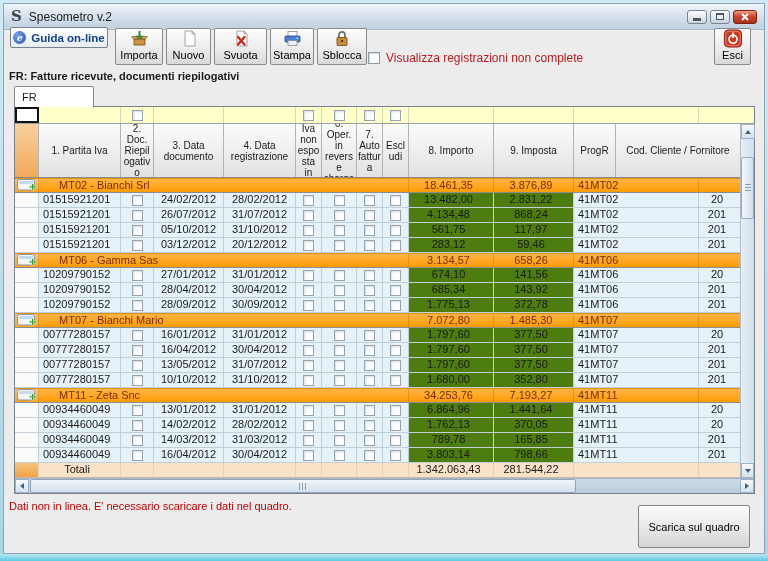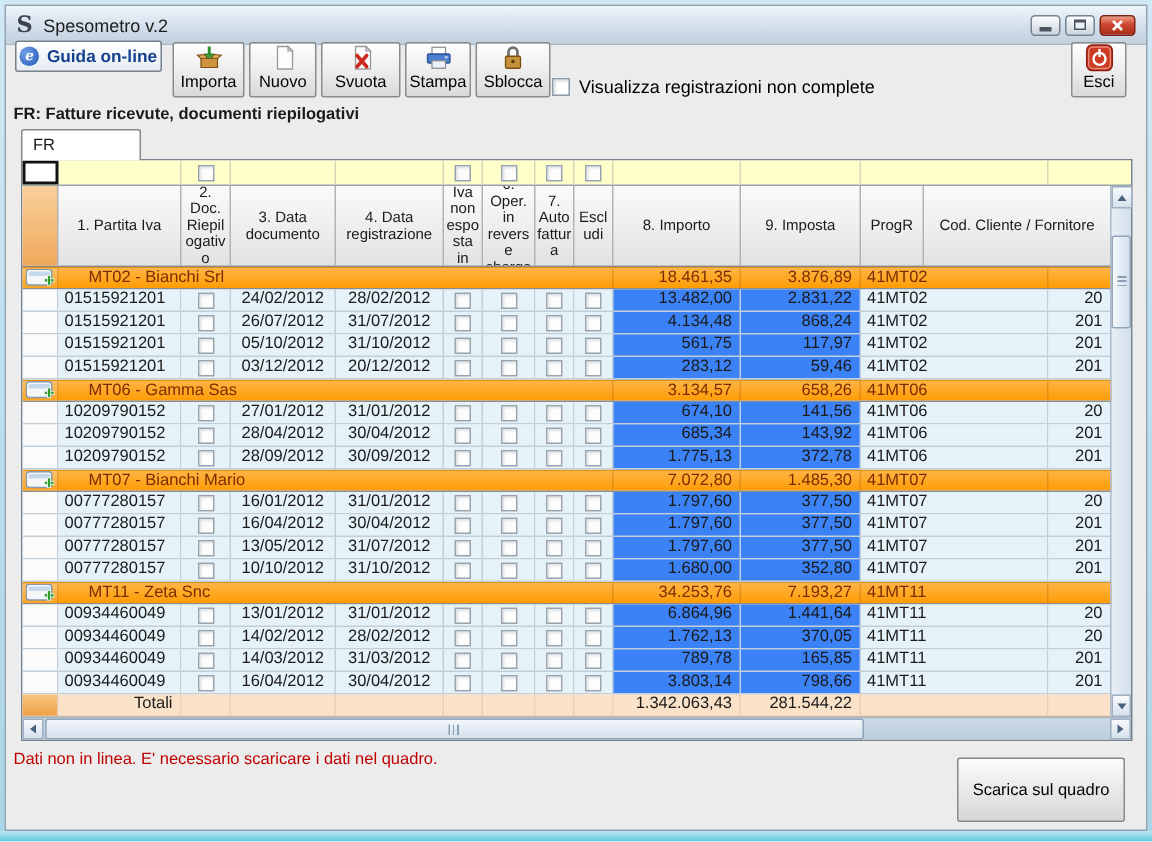--- a/index.html
+++ b/index.html
@@ -22,44 +22,44 @@
   .gicon-e{width:13px;height:13px;border-radius:50%;background:radial-gradient(circle at 4px 4px,#6fa0e8,#2257b8);color:#fff;font-size:9px;font-style:italic;display:flex;align-items:center;justify-content:center;font-family:"DejaVu Serif",serif}
   .tbtn{position:absolute;top:24px;height:37px;display:flex;flex-direction:column;align-items:center;justify-content:center;padding-bottom:3px;background:linear-gradient(#fefefe,#ececec 55%,#d9d9d9);border:1px solid #8b8b8b;border-radius:2px;font-size:11px;color:#000;cursor:pointer}
   .tbtn svg{margin-bottom:1px}
   #b-importa{left:111px;width:48px}
   #b-nuovo{left:162px;width:45px}
   #b-svuota{left:210px;width:53px}
   #b-stampa{left:266px;width:44px}
   #b-sblocca{left:313px;width:50px}
   #b-esci{left:710px;width:37px}
   .vischk{position:absolute;left:364px;top:48px;width:12px;height:12px;border:1px solid #8e9aa5;background:#fff;box-shadow:inset 1px 1px 2px #ccd4da;cursor:pointer}
-  .vislbl{position:absolute;left:382px;top:47px;font-size:12px;color:#000000}
+  .vislbl{position:absolute;left:382px;top:47px;font-size:12px;color:#b91c1c}
   .section-title{position:absolute;left:5px;top:66px;font-size:11px;font-weight:bold}
   
   .tab{position:absolute;left:10px;top:82px;width:80px;height:21px;background:#fff;border:1px solid #898989;border-bottom:none;border-radius:2px 2px 0 0;font-size:11px;padding:4px 0 0 7px;z-index:5;cursor:pointer}
   
   .grid{position:absolute;left:10px;top:102px;width:741px;height:388px;background:#fff;border:1px solid #76828e}
   .w-sel{width:24px}.w-piva{width:82px}.w-doc{width:33px}.w-dd{width:70px}.w-dr{width:72px}
   .w-iva{width:26px}.w-rev{width:35px}.w-auto{width:26px}.w-esc{width:26px}
   .w-imp{width:85px}.w-tax{width:80px}.w-cod{width:125px}.w-prog{width:42px}.w-gname{width:370px}
   .frow{display:flex;height:17px;background:#ffffc9;border-bottom:1px solid #9aa4ac}
   .fcell{border-right:1px solid #d8d8b6;display:flex;align-items:center;justify-content:center}
   .fcell.cur{background:#fff;border:2px solid #111}
   .hrow{display:flex;height:54px;background:linear-gradient(#fbfbfb,#e2e2e2);border-bottom:1px solid #8a8a8a}
   .hcell{border-right:1px solid #b3b3b3;display:flex;align-items:center;justify-content:center;text-align:center;font-size:10px;line-height:11px;padding:1px;overflow:hidden;overflow-wrap:anywhere;cursor:default}
   .hcell.selh{background:linear-gradient(#f9d09a,#f0a95c)}
   .rows{height:285px;overflow:hidden}
   .row{display:flex;height:15px;font-size:11px;line-height:13px}
   .cell{overflow:hidden;white-space:nowrap}
-  .num{text-align:right;padding-right:5px}
+  .num{text-align:center;padding-right:5px}
   .lft{padding-left:4px}
   .ctr{text-align:center}
   .drow .cell{background:#e6f2f9;border-right:1px solid #c2cfd8;border-bottom:1px solid #c2cfd8}
   .drow .selc{background:#fbfbfb}
-  .drow .yel{background:#3b82f6}
+  .drow .yel{background:#4d7c0f}
   .cbcell{display:flex;align-items:center;justify-content:center}
   .cb{width:11px;height:11px;background:#fdfdfd;border:1px solid #99a3ab;box-shadow:inset 1px 1px 2px #d8dde2;cursor:pointer}
   .grow{background:linear-gradient(#ffb445,#ff9c04);border-top:1px solid #e2920e;border-bottom:1px solid #8c8c8c;color:#7b2d00}
   .grow .cell{border-right:1px solid rgba(170,100,0,.35)}
   .grow .gname{padding-left:20px;display:flex;align-items:center}
   .grow .selc{display:flex;align-items:center;justify-content:center;background:linear-gradient(#ffc36a,#ffa41d)}
   .trow{height:15px;background:#fae2c8;border-bottom:1px solid #c8b8a4}
   .trow .cell{border-right:1px solid #e6cfb4;background:#fae2c8}
   .trow .selc{background:linear-gradient(#f7c480,#efa145)}
   

